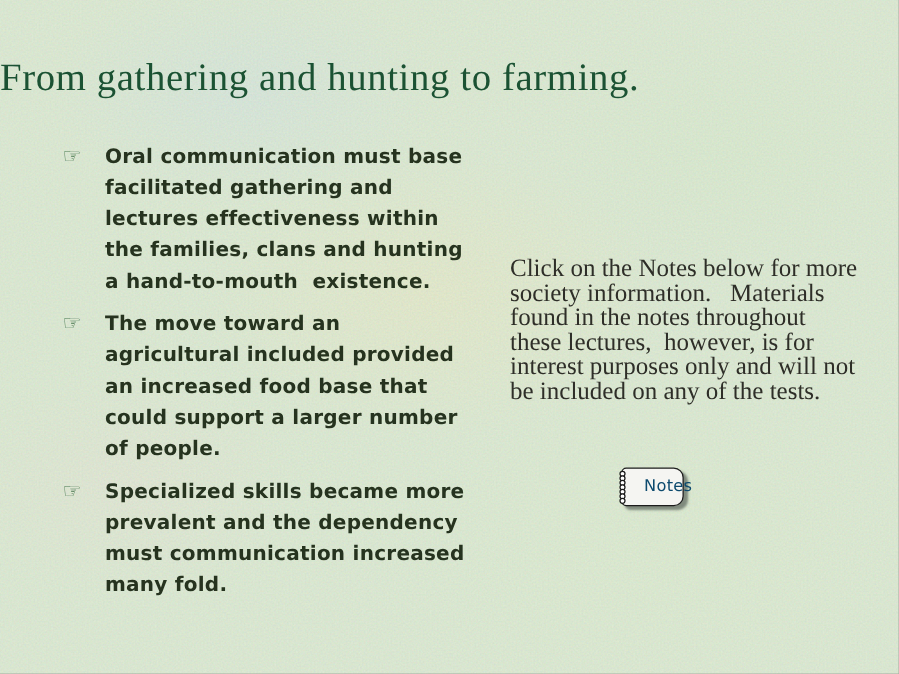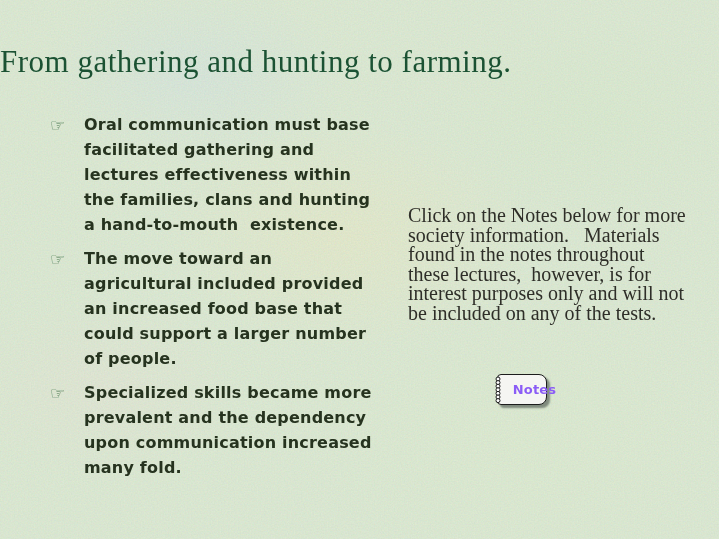--- a/index.html
+++ b/index.html
@@ -46,22 +46,22 @@
   .notes-btn {
     position:absolute; left:497px; top:374px; width:50px; height:31px;
     background:#f5f5f2; border:1px solid #1c1c1c;
     border-radius:4px 8px 8px 4px;
     box-shadow:3px 3px 2px rgba(105,115,105,0.8);
     display:flex; align-items:center; justify-content:center;
     padding-left:5px; box-sizing:border-box; cursor:pointer;
   }
   .coil { position:absolute; left:-5px; top:1px; }
   .notes-label {
-    font-family:"DejaVu Sans", sans-serif; font-weight:700;
-    font-size:13px; color:#8b5cf6; letter-spacing:0.2px;margin-left:20px;
+    font-family:"DejaVu Sans", sans-serif; font-weight:400;
+    font-size:13px; color:#0c4a6e; letter-spacing:0.2px;margin-left:20px;
   }
 </style>
 </head>
 <body>
 
 <div class="slide">
 
   <svg class="texture" width="719" height="539">
     <defs>
       <filter id="grain" x="0" y="0" width="100%" height="100%">
@@ -97,21 +97,21 @@
         <div class="line">agricultural included provided</div>
         <div class="line">an increased food base that</div>
         <div class="line">could support a larger number</div>
         <div class="line">of people.</div>
       </div>
 
       <div class="bullet">
         <span class="bullet-icon">☞</span>
         <div class="line">Specialized skills became more</div>
         <div class="line">prevalent and the dependency</div>
-        <div class="line">upon communication increased</div>
+        <div class="line">must communication increased</div>
         <div class="line">many fold.</div>
       </div>
 
     </div>
 
     <div class="note-para">
       <div class="line">Click on the Notes below for more</div>
       <div class="line">society information.   Materials</div>
       <div class="line">found in the notes throughout</div>
       <div class="line">these lectures,  however, is for</div>

